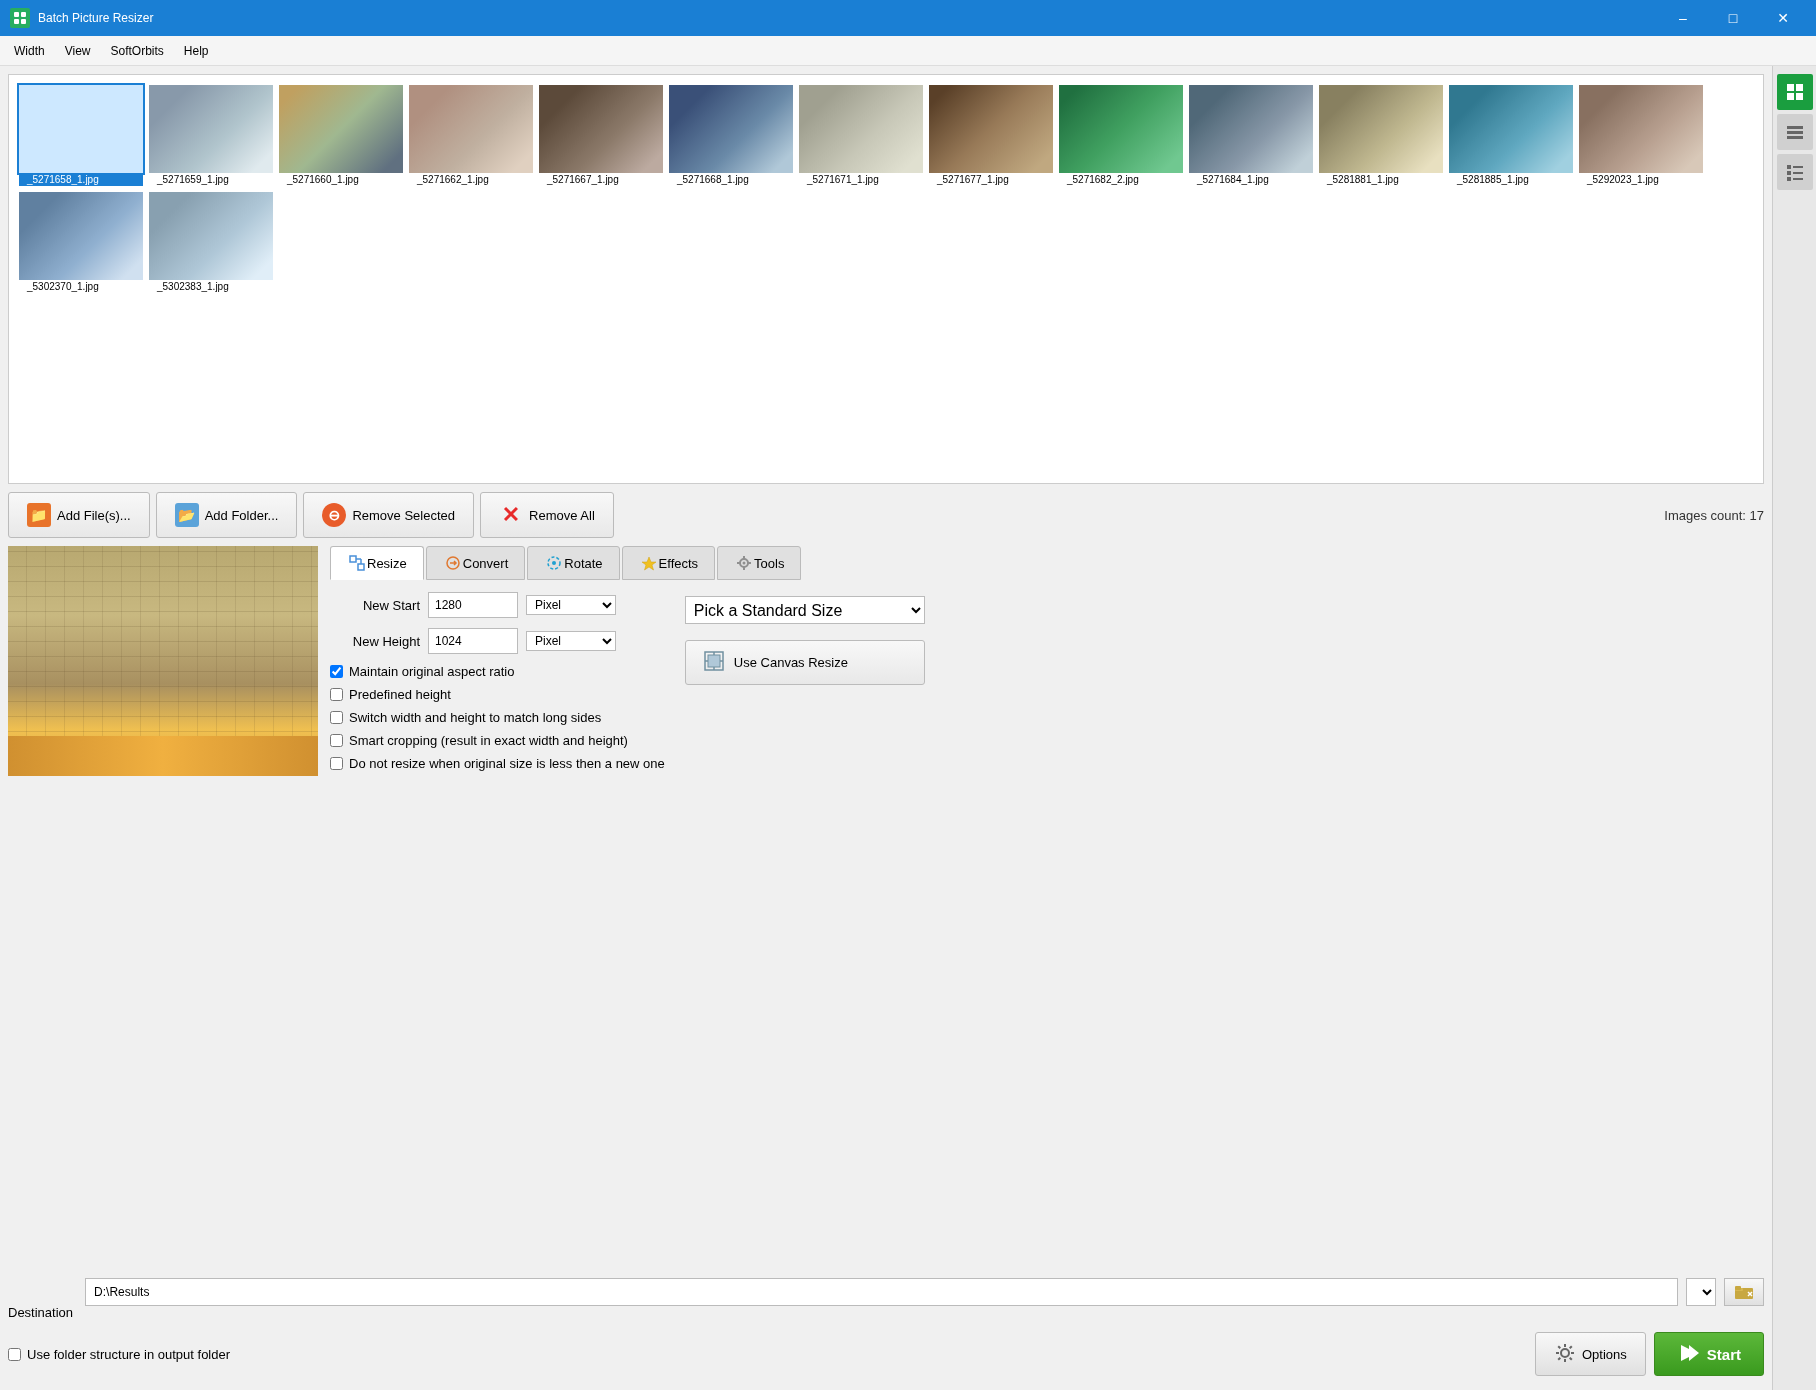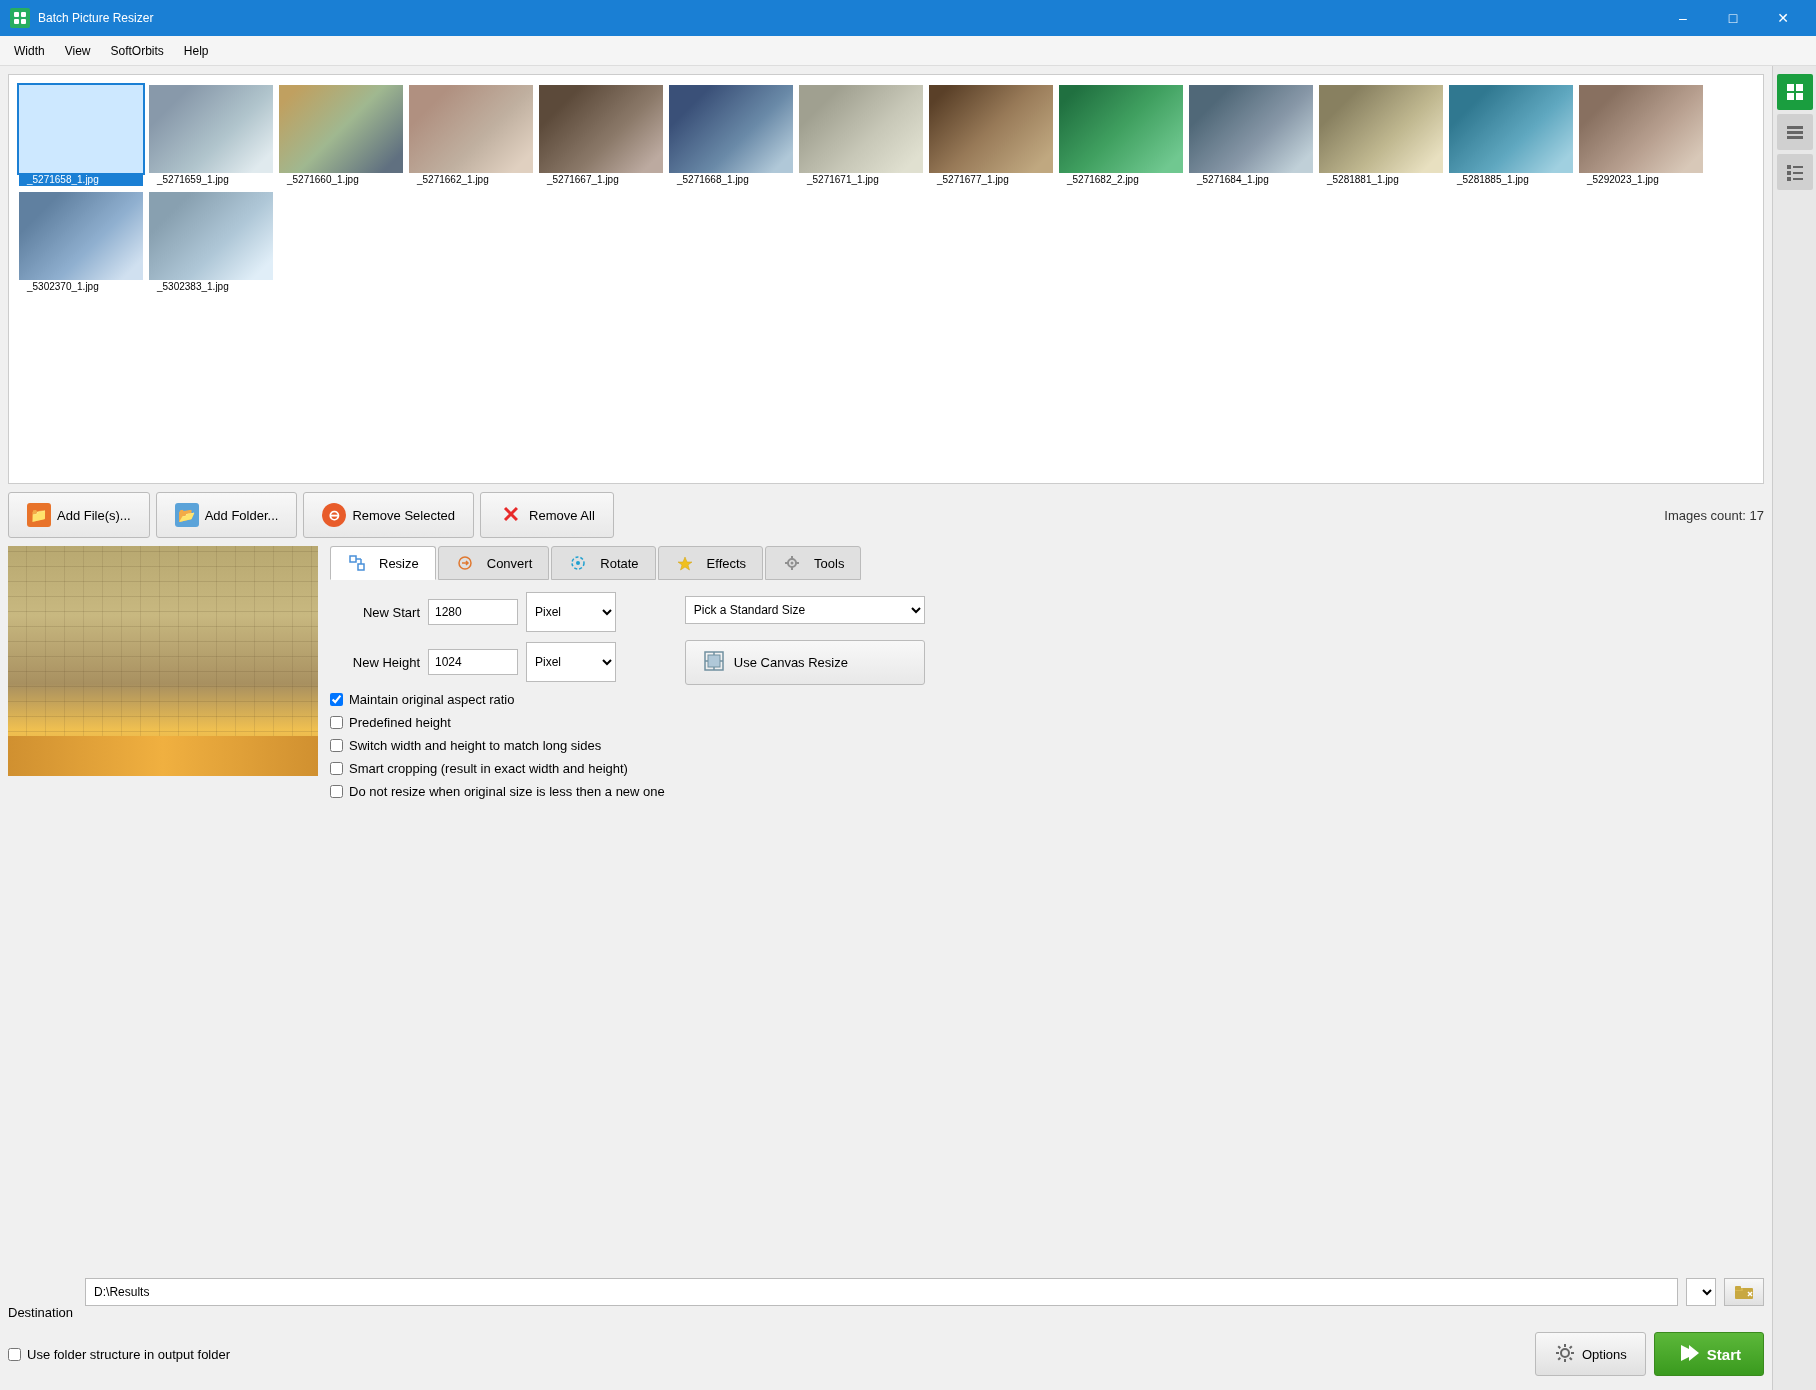--- a/index.html
+++ b/index.html
@@ -217,21 +217,21 @@
     }
 
     .tabs-row {
       display: flex;
       gap: 2px;
       margin-bottom: 12px;
     }
     .tab-btn {
       display: flex;
       align-items: center;
-      gap: 12px;
+      gap: 0;
       padding: 6px 16px;
       border: 1px solid #bbb;
       background: #e0e0e0;
       cursor: pointer;
       border-radius: 3px 3px 0 0;
       font-size: 13px;
     }
     .tab-btn.active {
       background: white;
       border-bottom: 1px solid white;
@@ -257,42 +257,42 @@
     }
     .form-input {
       width: 90px;
       height: 26px;
       border: 1px solid #bbb;
       padding: 2px 6px;
       font-size: 12px;
     }
     .form-select {
       width: 90px;
-      height: 40px;
+      height: 20px;
       border: 1px solid #bbb;
       background: white;
       font-size: 12px;
       padding: 0 4px;
     }
 
     .checkbox-row {
       display: flex;
       align-items: center;
       gap: 6px;
       margin-bottom: 8px;
       font-size: 13px;
     }
     .checkbox-row input[type=checkbox] { margin: 0; }
 
     .standard-size-select {
       width: 240px;
       height: 28px;
       border: 1px solid #bbb;
       background: white;
-      font-size: 12px;
+      font-size: 16px;
       padding: 0 4px;
     }
 
     .canvas-resize-btn {
       display: flex;
       align-items: center;
       gap: 8px;
       padding: 8px 16px;
       border: 1px solid #bbb;
       background: linear-gradient(to bottom, #f8f8f8, #e8e8e8);

